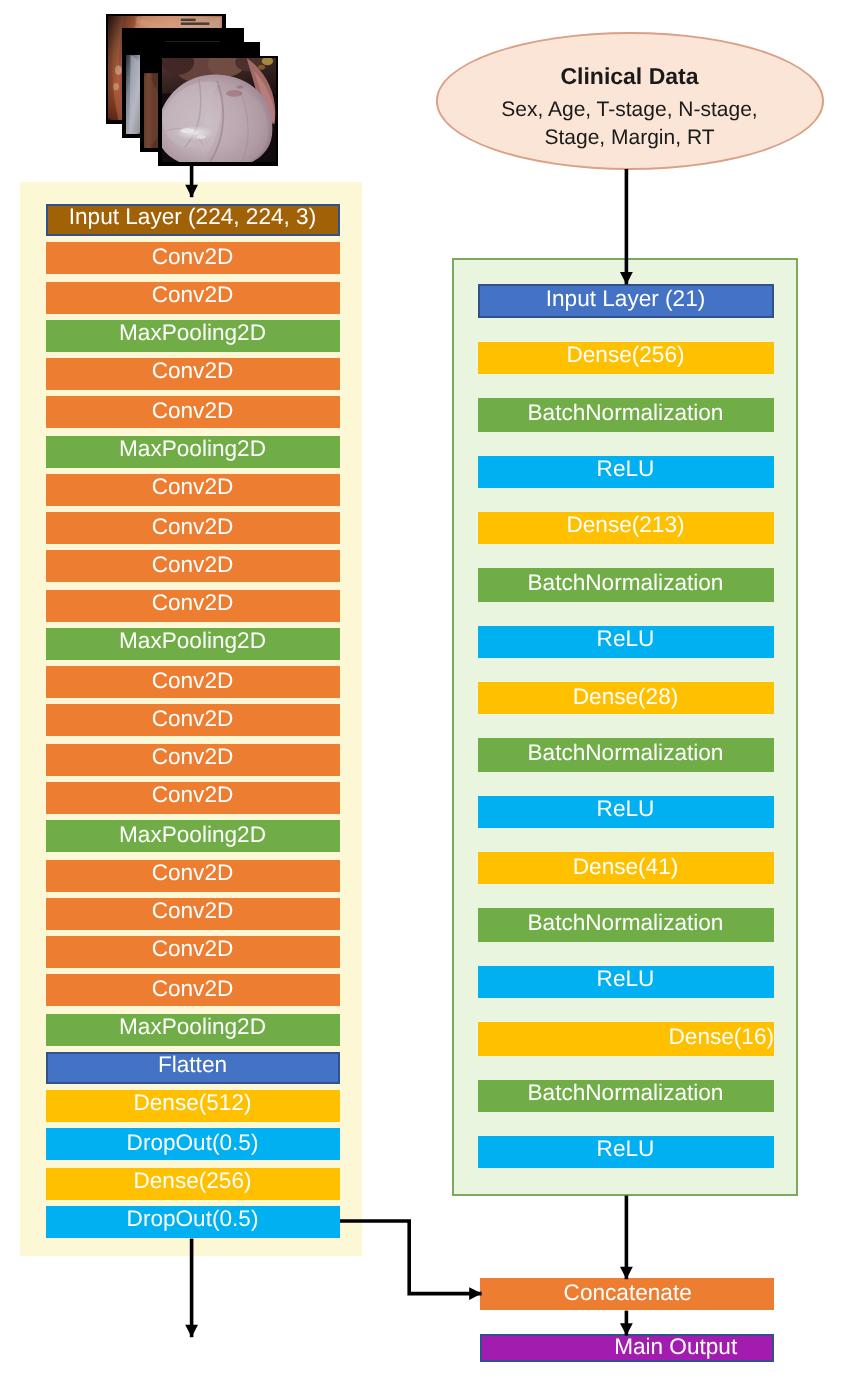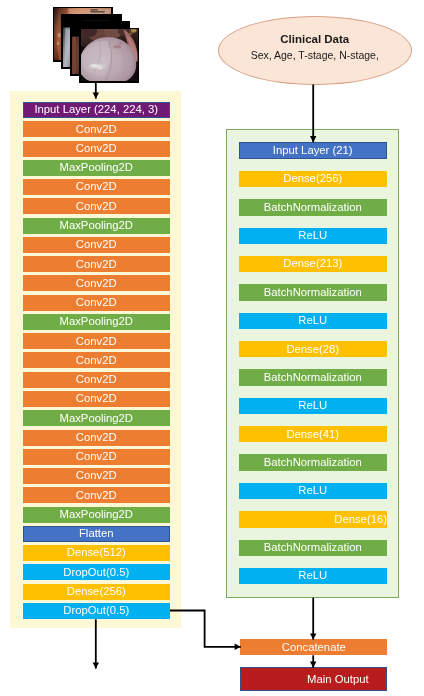--- a/index.html
+++ b/index.html
@@ -138,25 +138,26 @@
    <ellipse cx="68" cy="28" rx="3" ry="1.5" fill="#92505a" opacity="0.35"></ellipse>
    <ellipse cx="92" cy="3" rx="5" ry="4" fill="#c29a47" opacity="0.9"></ellipse>
    <ellipse cx="87" cy="9" rx="3" ry="2.4" fill="#937227" opacity="0.85"></ellipse>
    <path d="M0,92 C6,96 8,100 8,100 L0,100 Z" fill="#150d0f"></path>
         </svg>
       </div>
     </div>
   <div id="ellipse" style="position: absolute; left: 217.6px; top: 16.2px; width: 194.3px; height: 68.6px; background: rgb(251, 229, 214); border: 1px solid rgb(217, 161, 136); border-radius: 50%; box-sizing: border-box;">
       <div class="ell-txt" style="top:15.4px;font-size:11.5px;font-weight:bold;line-height:12px;">Clinical Data</div>
       <div class="ell-txt" style="top:33.2px;font-size:10.5px;line-height:11px;">Sex, Age, T-stage, N-stage,</div>
+      <div class="ell-txt" style="top:46.6px;font-size:10.5px;line-height:11px;">Stage, Margin, RT</div>
     </div>
   <div id="leftpanel" class="panel" style="left: 10.4px; top: 90.7px; width: 170.6px; height: 536.9px; background: rgb(252, 248, 214);"></div>
   <div id="rightpanel" class="panel" style="left: 226.3px; top: 128.9px; width: 172.7px; height: 469.3px; background: rgb(233, 245, 222); border: 1px solid rgb(124, 170, 93);"></div>
   <div id="boxes">
-      <div class="lbox" style="left: 22.5px; top: 102.1px; width: 147.5px; height: 16px; background: #701a75; border: 0.8px solid rgb(47, 82, 143);">
+      <div class="lbox" style="left: 22.5px; top: 102.1px; width: 147.5px; height: 16px; background: #a16207; border: 0.8px solid rgb(47, 82, 143);">
         <span>Input Layer (224, 224, 3)</span>
       </div>
       <div class="lbox" style="left: 22.5px; top: 121.36px; width: 147.5px; height: 16px; background: rgb(237, 125, 49);">
         <span>Conv2D</span>
       </div>
       <div class="lbox" style="left: 22.5px; top: 140.62px; width: 147.5px; height: 16px; background: rgb(237, 125, 49);">
         <span>Conv2D</span>
       </div>
       <div class="lbox" style="left: 22.5px; top: 159.88px; width: 147.5px; height: 16px; background: rgb(112, 173, 71);">
         <span>MaxPooling2D</span>
@@ -277,21 +278,21 @@
       </div>
       <div class="lbox" style="left: 238.5px; top: 567.95px; width: 148.5px; height: 16.4px; background: rgb(0, 176, 240);">
         <span>ReLU</span>
       </div>
       <div class="lbox" style="left: 22.4px; top: 668.2px; width: 147.2px; height: 16.2px; background: rgb(68, 114, 196); border: 0.8px solid rgb(47, 82, 143); margin-top: 40px;">
         <span>Aux Output</span>
       </div>
       <div class="lbox" style="left: 240.4px; top: 639.2px; width: 146.9px; height: 16.2px; background: rgb(237, 125, 49);">
         <span>Concatenate</span>
       </div>
-      <div class="lbox" style="left: 240.4px; top: 667.4px; width: 146.9px; height: 24px; background: #b91c1c; border: 0.8px solid rgb(47, 82, 143); padding-left: 48px;">
+      <div class="lbox" style="left: 240.4px; top: 667.4px; width: 146.9px; height: 14px; background: #a21caf; border: 0.8px solid rgb(47, 82, 143); padding-left: 48px;">
         <span>Main Output</span>
       </div>
     </div>
   <svg class="ov" id="arrows" viewBox="0 0 424 696">
       <g>
         <polyline points="95.8,82.5 95.8,98.6" fill="none" stroke="#000000" stroke-width="1.8"></polyline>
         <polygon points="95.8,98.6 92.6,92.39999999999999 99,92.39999999999999" fill="#000000"></polygon>
       </g>
       <g>
         <polyline points="313.2,84.5 313.2,142.2" fill="none" stroke="#000000" stroke-width="1.8"></polyline>

